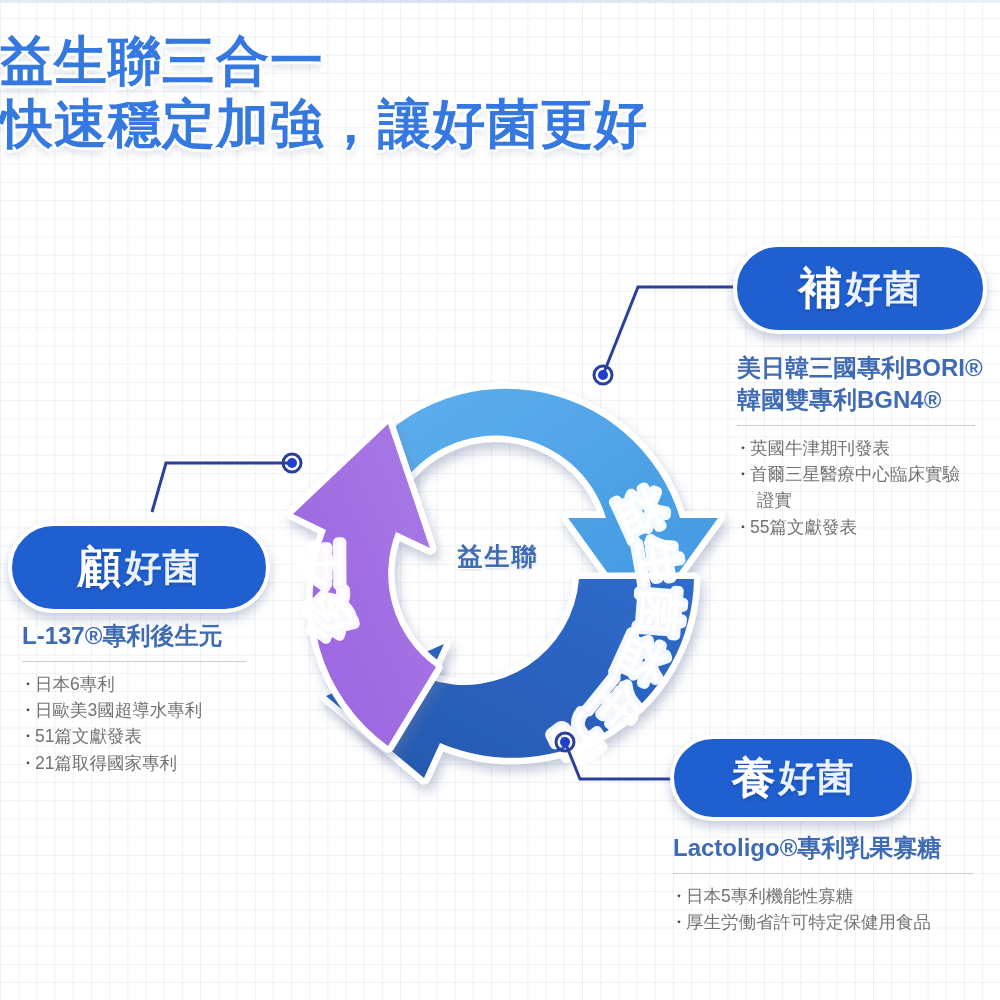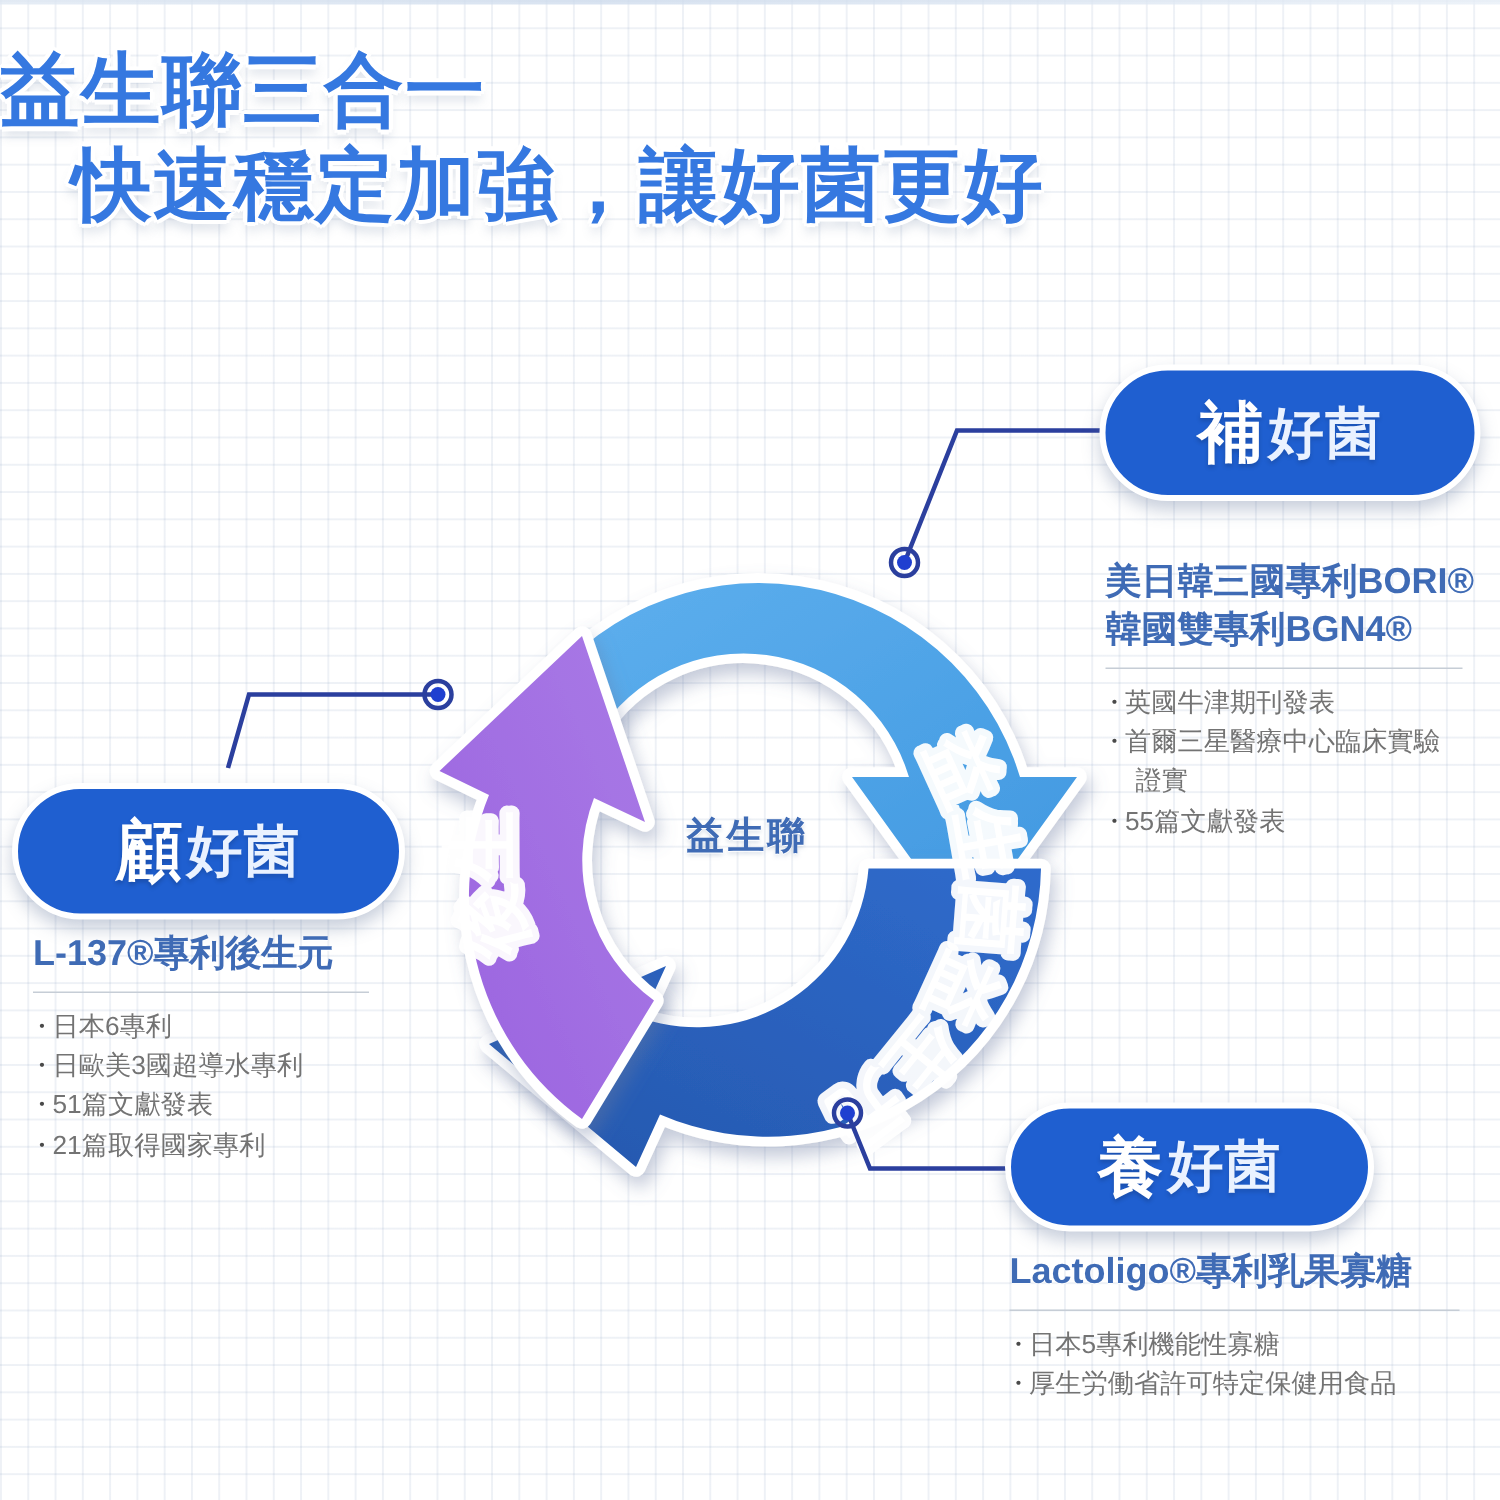--- a/index.html
+++ b/index.html
@@ -26,21 +26,21 @@
     line-height:1.02;
     color:#3578e0;
     font-weight:bold;
     letter-spacing:1px;
     text-shadow:
       2px 2px 0 #ffffff, -2px 2px 0 #ffffff, 2px -2px 0 #ffffff, -2px -2px 0 #ffffff,
       0 3px 0 #ffffff, 0 -3px 0 #ffffff, 3px 0 0 #ffffff, -3px 0 0 #ffffff,
       0 6px 7px rgba(120,140,170,.30);
   }
   #headline .l1{display:block;font-size:53px;}
-  #headline .l2{display:block;font-size:53px;margin-top:9px;margin-left:48px;}
+  #headline .l2{display:block;font-size:53px;margin-top:9px;}
 
   
   #cycle{position:absolute;left:248px;top:322px;width:500px;height:500px;}
   #cycle svg{display:block;overflow:visible;}
 
   .arcLabel{
     font-family:"Liberation Sans","DejaVu Sans",sans-serif;
     font-weight:bold;
     font-size:47px;
     fill:#ffffff;
@@ -100,21 +100,21 @@
   .info li{
     color:#737373;font-size:17.5px;line-height:1.5;
     padding-left:13px;position:relative;white-space:nowrap;
   }
   .info li::before{
     content:"・";position:absolute;left:-3px;top:0;color:#4a4a4a;
   }
   .info li.cont{padding-left:20px;}
   .info li.cont::before{content:"";}
 
-  #info-bu{left:737px;top:372px;width:262px;}
+  #info-bu{left:737px;top:352px;width:262px;}
   #info-bu .rule{width:238px;}
   #info-gu{left:22px;top:620px;width:250px;}
   #info-gu .rule{width:224px;}
   #info-yang{left:673px;top:832px;width:320px;}
   #info-yang .rule{width:300px;}
 
   
   #connectors{position:absolute;inset:0;pointer-events:none;}
 </style>
 </head>

